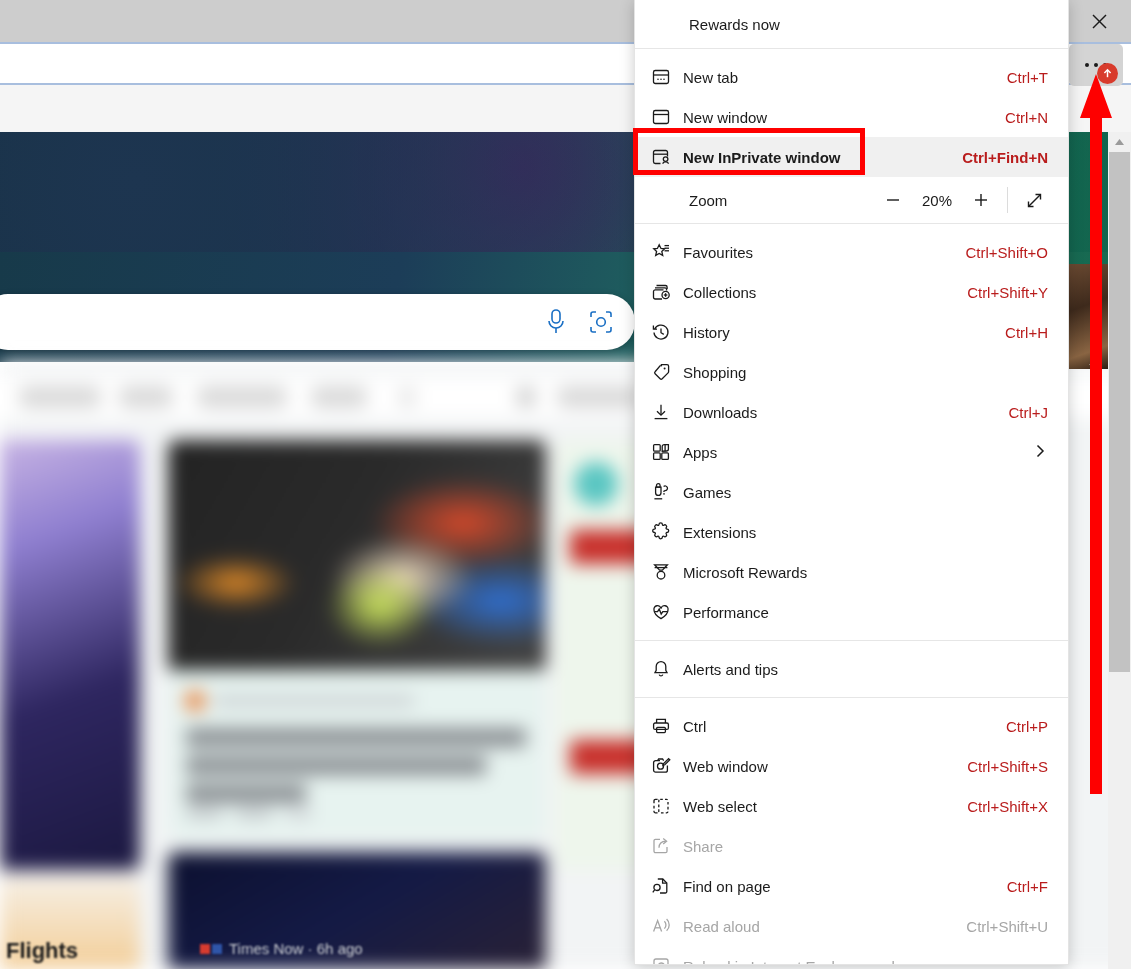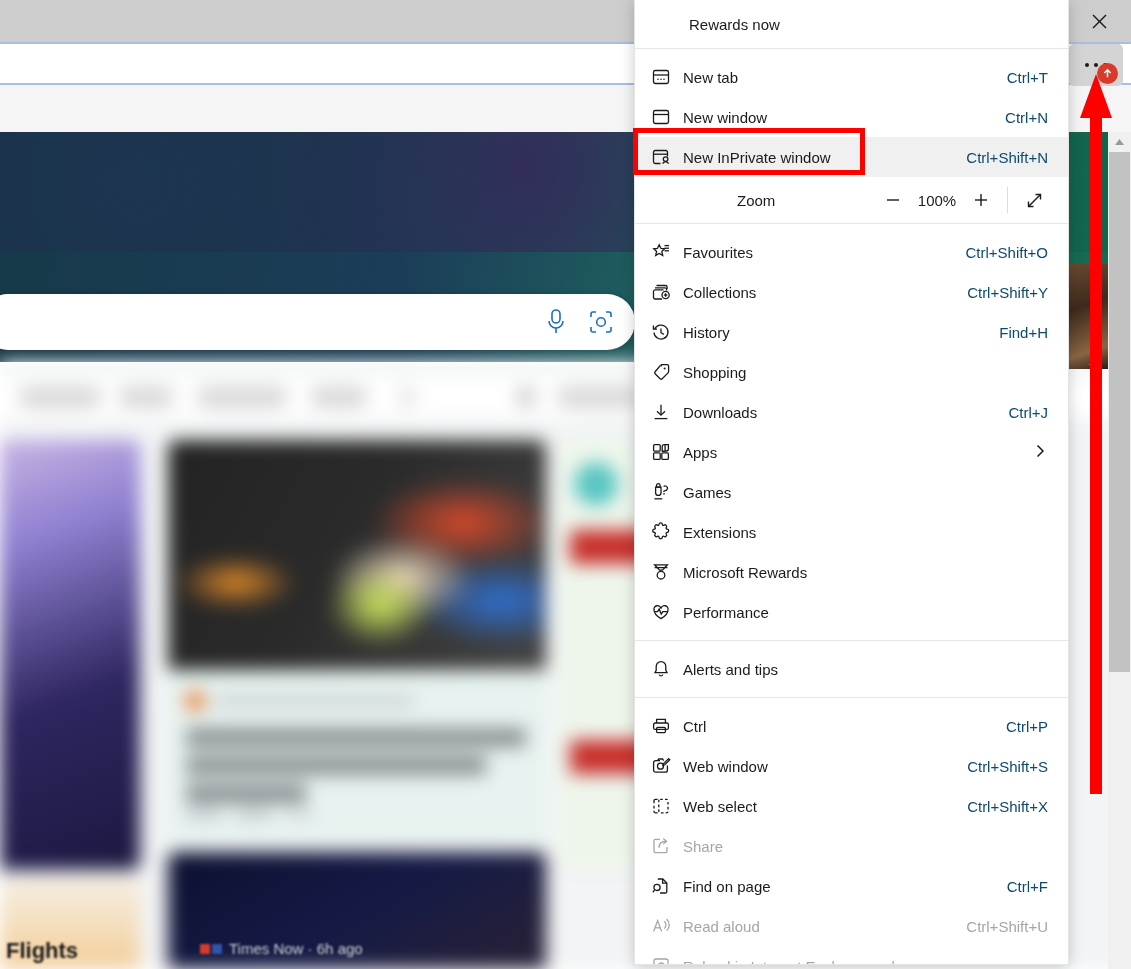--- a/index.html
+++ b/index.html
@@ -260,33 +260,32 @@
     width: 34px; min-width: 34px;
     display: flex; align-items: center; justify-content: flex-start;
     padding-left: 2px;
   }
   .row .lbl {
     flex: 1;
     font-size: 15px; color: #1b1b1b;
     white-space: nowrap;
   }
   .row .acc {
-    font-size: 15px; color: #0c4a6e;
+    font-size: 15px; color: #b91c1c;
     white-space: nowrap;
   }
   .row.disabled .lbl, .row.disabled .acc { color: #a6a6a6; }
   .row.disabled svg { stroke: #a6a6a6 !important; }
-  .row.highlight { background: #f0f0f0; }
+  .row.highlight { background: #f0f0f0; font-weight: bold; }
 
   .zoomrow {
     position: relative;
     height: 46px;
     display: flex; align-items: center;
     padding: 0 16px 0 14px;
-    margin-left: 48px;
   }
   .zoomrow .zlabel {
     flex: 1; padding-left: 40px;
     font-size: 15px; color: #1b1b1b;
   }
   .zoomrow .zbtn {
     width: 36px; height: 36px;
     display: flex; align-items: center; justify-content: center;
   }
   .zoomrow .zval {
@@ -464,31 +463,31 @@
     <div class="row highlight">
       <span class="ico">
         <svg width="20" height="20" viewBox="0 0 20 20" fill="none" stroke="#1b1b1b" stroke-width="1.3">
           <path d="M16.5 9.5V5.3a1.8 1.8 0 0 0-1.8-1.8H4.3A1.8 1.8 0 0 0 2.5 5.3v9.4a1.8 1.8 0 0 0 1.8 1.8h5.2"></path>
           <line x1="2.5" y1="7.2" x2="16.5" y2="7.2"></line>
           <circle cx="14.6" cy="12.1" r="2.3"></circle>
           <path d="M11.6 16.6c.5-1 1.6-1.7 3-1.7s2.5.7 3 1.7"></path>
         </svg>
       </span>
       <span class="lbl">New InPrivate window</span>
-      <span class="acc">Ctrl+Shift+N</span>
+      <span class="acc">Ctrl+Find+N</span>
     </div>
 
     <div class="zoomrow">
       <span class="zlabel">Zoom</span>
       <span class="zbtn">
         <svg width="20" height="20" viewBox="0 0 20 20" stroke="#1b1b1b" stroke-width="1.4">
             <line x1="4" y1="10" x2="16" y2="10"></line>
           </svg>
       </span>
-      <span class="zval">100%</span>
+      <span class="zval">20%</span>
       <span class="zbtn">
         <svg width="20" height="20" viewBox="0 0 20 20" stroke="#1b1b1b" stroke-width="1.4">
             <line x1="4" y1="10" x2="16" y2="10"></line>
             <line x1="10" y1="4" x2="10" y2="16"></line>
           </svg>
       </span>
       <span class="zdiv"></span>
       <span class="zbtn">
         <svg width="21" height="21" viewBox="0 0 21 21" fill="none" stroke="#1b1b1b" stroke-width="1.4">
           <line x1="4.5" y1="16.5" x2="16.5" y2="4.5"></line>
@@ -531,21 +530,21 @@
 
     <div class="row">
       <span class="ico">
         <svg width="20" height="20" viewBox="0 0 20 20" fill="none" stroke="#1b1b1b" stroke-width="1.3">
           <path d="M3.6 7.2A7 7 0 1 1 3 10.5"></path>
           <path d="M2.4 3.6v3.6h3.6"></path>
           <path d="M10 6.6v4.1l2.8 1.7"></path>
         </svg>
       </span>
       <span class="lbl">History</span>
-      <span class="acc">Find+H</span>
+      <span class="acc">Ctrl+H</span>
     </div>
 
     <div class="row">
       <span class="ico">
         <svg width="20" height="20" viewBox="0 0 20 20" fill="none" stroke="#1b1b1b" stroke-width="1.3">
           <path d="M10.4 2.6H16a1.6 1.6 0 0 1 1.6 1.6v5.4a1.8 1.8 0 0 1-.5 1.3l-5.9 5.9a1.5 1.5 0 0 1-2.1 0l-5-5a1.5 1.5 0 0 1 0-2.1l5-5.9a1.8 1.8 0 0 1 1.3-.2z"></path>
           <circle cx="13.6" cy="6.4" r="1" fill="#1b1b1b" stroke="none"></circle>
         </svg>
       </span>
       <span class="lbl">Shopping</span>

